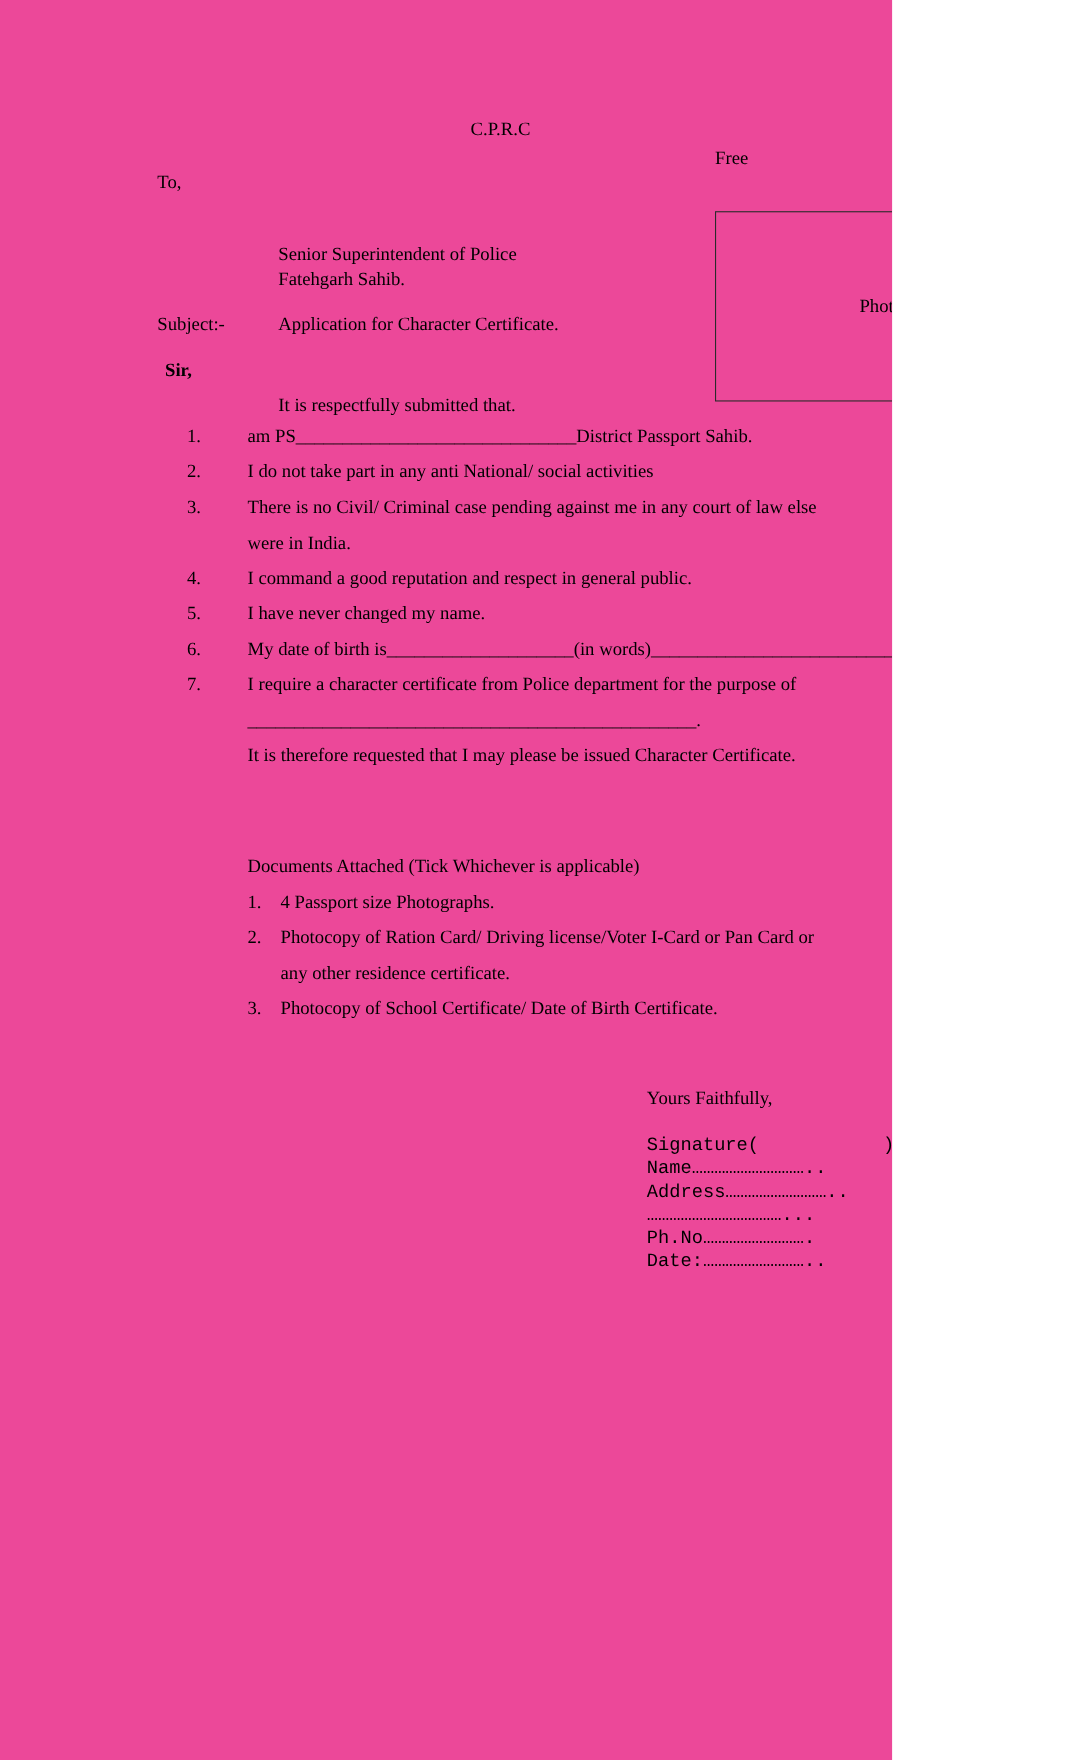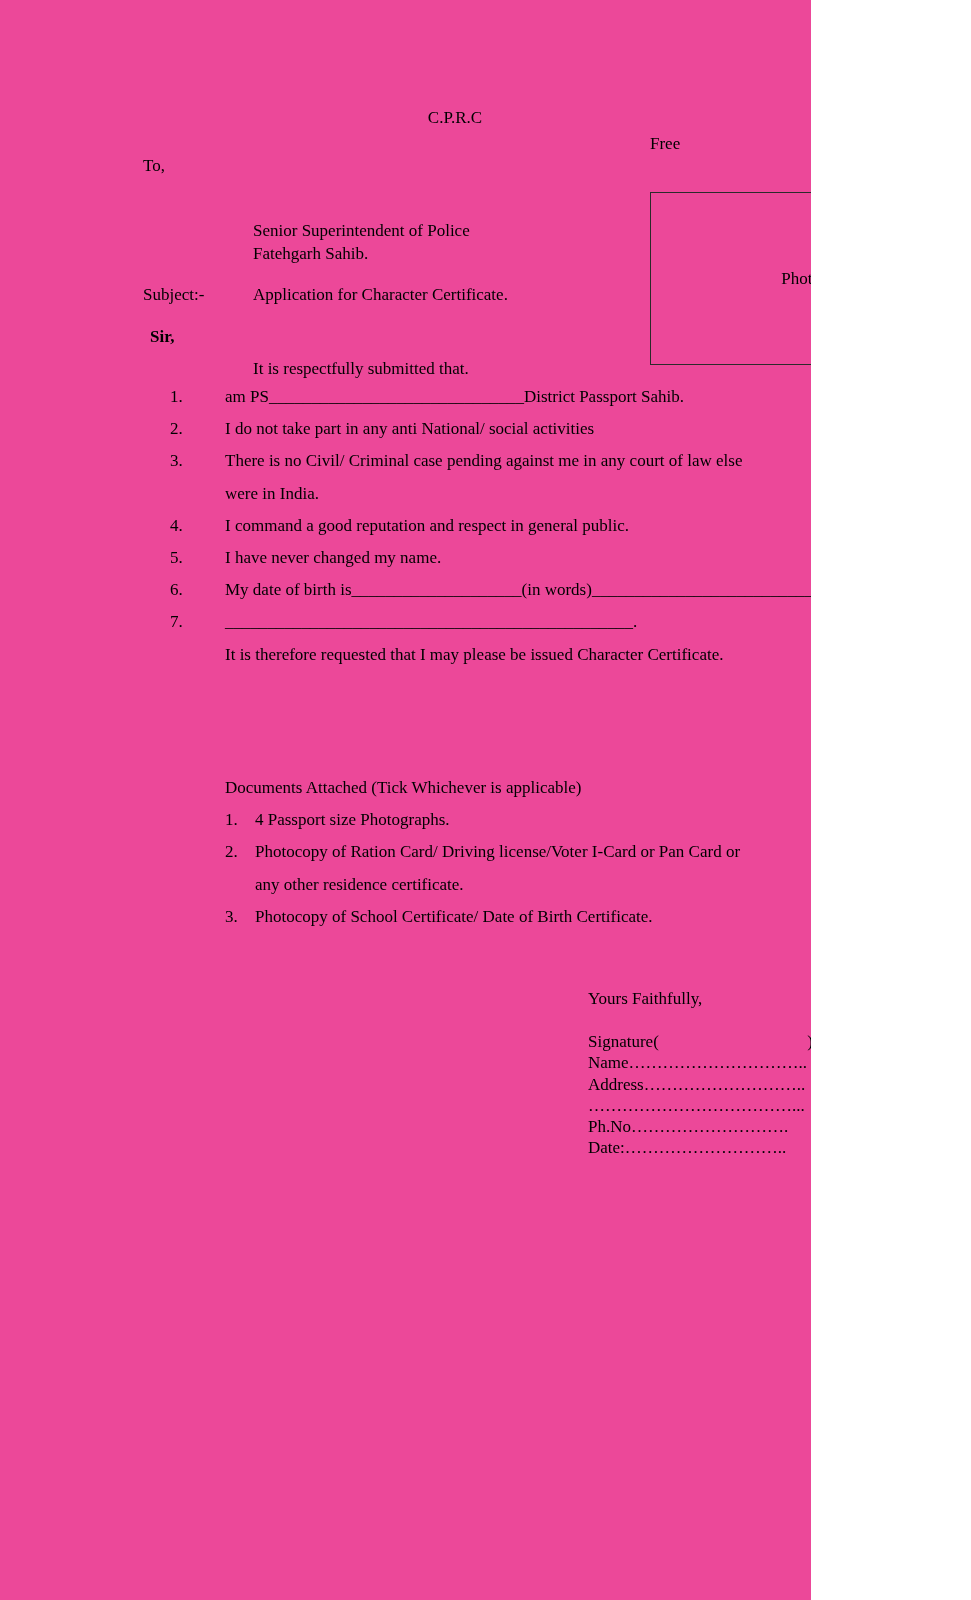--- a/index.html
+++ b/index.html
@@ -28,21 +28,21 @@
   .subject-text{top:285px;left:253px;}
   .sir{top:327px;left:150px;font-weight:bold;}
   .intro{top:359px;left:253px;}
   .list{top:381px;left:170px;width:660px;line-height:32.2px;}
   .item{display:flex;}
   .item .num{width:55px;flex:0 0 55px;}
   .item .itext{flex:1;min-width:0;}
   .docs{top:772px;left:225px;width:600px;line-height:32.2px;}
   .docs .item .num{width:30px;flex:0 0 30px;}
   .sigblock{top:988px;left:588px;width:232px;line-height:21.2px;}
-  .sig-lines{margin-top:22px;}
+  .sig-lines{margin-top:22px;font-family:Liberation Mono, monospace;}
   .sig-open-row{display:flex;justify-content:space-between;width:225px;}
 </style>
 </head>
 <body>
 
 <div class="doc">
 
   <div class="abs title">C.P.R.C</div>
   <div class="abs free">Free</div>
   <div class="abs to">To,</div>
@@ -96,20 +96,21 @@
     </div>
     <div class="item">
       <span class="num">6.</span>
       <div class="itext">
         <div>My date of birth is____________________(in words)__________________________</div>
       </div>
     </div>
     <div class="item">
       <span class="num">7.</span>
       <div class="itext">
+        <div>I require a character certificate from Police department for the purpose of</div>
         <div>________________________________________________.</div>
       </div>
     </div>
     <div class="item">
       <span class="num"></span>
       <div class="itext">
         <div>It is therefore requested that I may please be issued Character Certificate.</div>
       </div>
     </div>
   </div>

